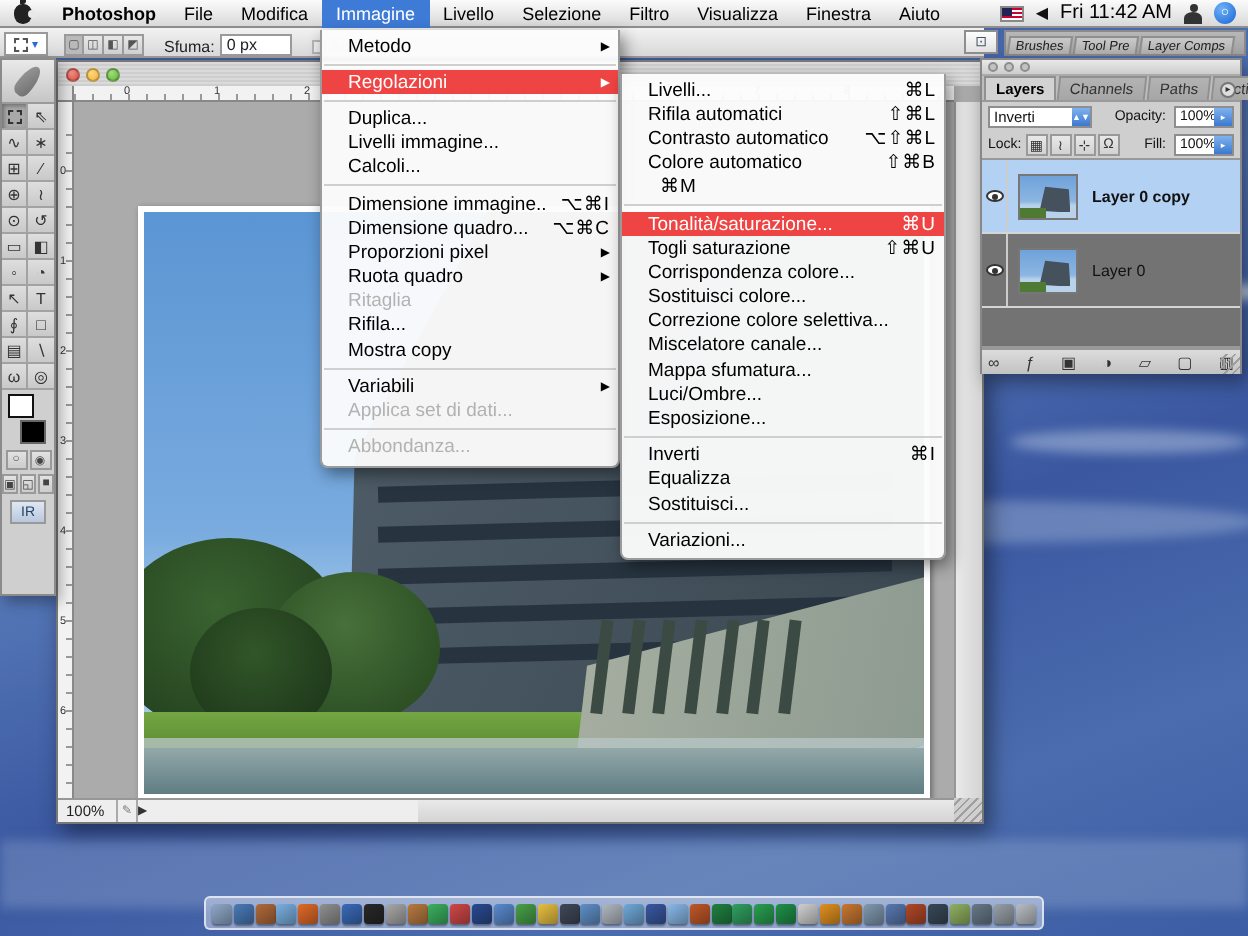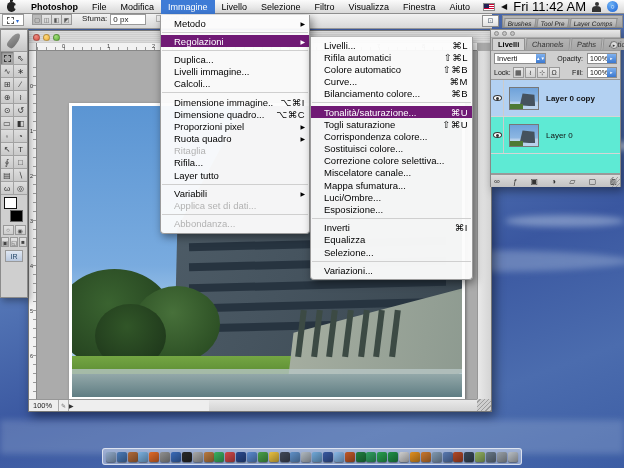--- a/index.html
+++ b/index.html
@@ -16,28 +16,28 @@
   .apple{width:9px;height:10px;background:#222;border-radius:45% 45% 48% 48%;margin:0 8px 0 7px;position:relative}
   .apple:before{content:"";position:absolute;left:3px;top:-3px;width:3px;height:3px;background:#222;border-radius:50% 0}
   .apple:after{content:"";position:absolute;right:-2px;top:3px;width:4px;height:4px;background:#e8e8e8;border-radius:50%}
   .mb-item{padding:1px 7px;height:14px;display:flex;align-items:center}
   .mb-item.bold{font-weight:bold}
   .mb-item.active{background:#3e7bd6;color:#fff}
   #mb-right{margin-left:auto;display:flex;align-items:center;gap:6px;padding-right:6px}
   .flag{width:12px;height:8px;background:repeating-linear-gradient(#c03 0 1px,#fff 1px 2px);position:relative;border:1px solid #888}
   .flag:before{content:"";position:absolute;left:0;top:0;width:5px;height:4px;background:#225}
   .vol{font-size:8px;color:#111}
-  #clock{font-size:13px}
+  #clock{font-size:10px}
   .person{width:9px;height:10px;position:relative}
   .person:before{content:"";position:absolute;left:2.5px;top:0;width:4px;height:4px;background:#333;border-radius:50%}
   .person:after{content:"";position:absolute;left:0;top:4px;width:9px;height:6px;background:#333;border-radius:50% 50% 0 0}
   .spot{width:11px;height:11px;border-radius:50%;background:radial-gradient(circle at 35% 30%,#6db2f5,#1b62d6);display:flex;align-items:center;justify-content:center;color:#fff;font-size:7px}
 
   
-  #optionsbar{position:absolute;left:0;top:14px;width:492px;height:15px;background:linear-gradient(#f2f2f2,#d8d8d8);border-bottom:1px solid #979797;display:flex;align-items:flex-start;font-size:8px;color:#222;z-index:5}
+  #optionsbar{position:absolute;left:0;top:14px;width:492px;height:15px;background:linear-gradient(#f2f2f2,#d8d8d8);border-bottom:1px solid #979797;display:flex;align-items:flex-end;font-size:8px;color:#222;z-index:5}
   .tool-preset{width:22px;height:12px;margin-left:2px;border:1px solid #9a9a9a;background:#fff;display:flex;align-items:center;justify-content:center;gap:2px}
   .tp-box{width:7px;height:7px;border:1px dashed #555}
   .tp-arr{color:#2a6ad4;font-size:6px}
   .mode-group{display:flex;margin-left:8px}
   .mode-btn{width:10px;height:11px;border:1px solid #9a9a9a;border-left:none;background:linear-gradient(#e8e8e8,#cfcfcf);font-size:6px;color:#555;display:flex;align-items:center;justify-content:center}
   .mode-btn:first-child{border-left:1px solid #9a9a9a;background:#b9b9b9}
   #feather-label{margin-left:10px}
   #feather-input{width:36px;height:11px;border:1px solid #9a9a9a;background:#fff;font-size:8px;padding:0 2px;display:flex;align-items:center;margin-left:3px}
   #aa-wrap{margin-left:10px;color:#aaa;display:flex;align-items:center;gap:2px}
   .cb{width:7px;height:7px;border:1px solid #b5b5b5;background:#eee}
@@ -96,41 +96,41 @@
   #pave2{left:0;top:90.5%;width:100%;height:2%;background:#b7c6c4;opacity:.8}
 
   
   .menu-panel{position:absolute;background:rgba(252,252,252,.96);border:1px solid #9b9b9b;border-top:none;box-shadow:2px 3px 8px rgba(0,0,0,.45);border-radius:0 0 4px 4px;padding:2px 0 3px;z-index:50;font-size:9.5px;color:#000}
   #img-menu{left:160px;top:15px;width:150px}
   #adj-menu{left:310px;top:37px;width:163px}
   .menu-item{height:12.2px;display:flex;align-items:center;padding:0 4px 0 13px;white-space:nowrap}
   .menu-item .ml{flex:1;overflow:hidden}
   .menu-item .ms{margin-left:6px;letter-spacing:.5px}
   .menu-item .marr{font-size:6px;margin-left:4px}
-  .menu-item.hl{background:#701a75;color:#fff}
+  .menu-item.hl{background:#ef4444;color:#fff}
   .menu-item.dis{color:#b2b2b2}
   .menu-sep{height:1px;background:#cfcfcf;margin:2.5px 1px}
 
   
   #layerswin{position:absolute;left:490px;top:29px;width:131px;height:158px;background:#cfcfcf;border:1px solid #888;box-shadow:3px 4px 9px rgba(0,0,0,.4);z-index:7;font-size:8px;color:#111}
   #lw-title{height:8px;background:linear-gradient(#e8e8e8,#cdcdcd);border-bottom:1px solid #aaa;display:flex;align-items:center;gap:3px;padding-left:3px}
   .lw-dot{width:5px;height:5px;border-radius:50%;background:#c2c2c2;border:1px solid #8e8e8e}
   #lw-tabs{height:13px;display:flex;align-items:flex-end;background:#bdbdbd;border-bottom:1px solid #9a9a9a;position:relative}
   .lw-tab{font-size:7.5px;padding:1px 5px 1px;border:1px solid #909090;border-bottom:none;background:linear-gradient(#b3b3b3,#a6a6a6);color:#333;transform:skewX(-6deg);margin-left:1px;white-space:nowrap}
   .lw-tab.active{background:#d2d2d2;font-weight:bold;transform:none;color:#000}
   #pal-menu-btn{position:absolute;right:2px;top:3px;width:8px;height:8px;border-radius:50%;border:1px solid #777;background:#ddd;font-size:5px;display:flex;align-items:center;justify-content:center;color:#333}
   #lw-ctrl{height:15px;display:flex;align-items:center;padding:0 3px;gap:2px}
   #blend{width:52px;height:11px;background:#fff;border:1px solid #8e8e8e;display:flex;align-items:center;font-size:7.5px;padding-left:2px;position:relative}
   .stepper{position:absolute;right:0;top:0;bottom:0;width:9px;background:linear-gradient(#7fb2ef,#3b78d0);color:#fff;font-size:4.5px;display:flex;flex-direction:column;align-items:center;justify-content:center;line-height:3px}
   #opacity-lbl,#lock-lbl,#fill-lbl{font-size:7px;margin-left:auto}
   #lock-lbl{margin-left:0}
   .valbox{width:30px;height:11px;background:#fff;border:1px solid #8e8e8e;font-size:7px;display:flex;align-items:center;padding-left:2px;position:relative;margin-left:2px}
   #lw-lock{height:13px;display:flex;align-items:center;padding:0 3px;gap:2px}
   .lock-ico{width:11px;height:11px;border:1px solid #999;background:linear-gradient(#e8e8e8,#d2d2d2);font-size:7px;display:flex;align-items:center;justify-content:center;color:#333}
-  #lw-list{background:#5eead4;border-top:1px solid #999;border-bottom:1px solid #999;height:95px}
+  #lw-list{background:#737373;border-top:1px solid #999;border-bottom:1px solid #999;height:95px}
   .lrow{height:37px;display:flex;align-items:center;border-bottom:1px solid #d5d5d5}
   .lrow.sel{background:#b3d1f2}
   .eyecol{width:13px;height:100%;border-right:1px solid #ccc;display:flex;align-items:center;justify-content:center}
   .eye{width:9px;height:6px;border:1px solid #333;border-radius:50%;position:relative;background:#fff}
   .eye:before{content:"";position:absolute;left:2.5px;top:1px;width:3px;height:3px;background:#333;border-radius:50%}
   .thumb{width:30px;height:23px;border:1px solid #777;margin-left:5px;position:relative;overflow:hidden;background:linear-gradient(#6fa2da 0%,#8cb6e2 60%,#b9d2ec 70%)}
   .thumb:before{content:"";position:absolute;left:35%;top:28%;width:55%;height:62%;background:#45525e;clip-path:polygon(18% 0,95% 10%,100% 100%,0 92%)}
   .thumb:after{content:"";position:absolute;left:0;bottom:0;width:45%;height:22%;background:#4e7a33}
   .lname{margin-left:7px;font-size:8px}
   .lrow.sel .lname{font-weight:bold}
@@ -345,21 +345,21 @@
       <span class="ml">Ruota quadro</span>
       <span class="marr">▶</span>
     </div>
     <div class="menu-item dis">
       <span class="ml">Ritaglia</span>
     </div>
     <div class="menu-item">
       <span class="ml">Rifila...</span>
     </div>
     <div class="menu-item">
-      <span class="ml">Layer tutto</span>
+      <span class="ml">Mostra copy</span>
     </div>
     <div class="menu-sep"></div>
     <div class="menu-item">
       <span class="ml">Variabili</span>
       <span class="marr">▶</span>
     </div>
     <div class="menu-item dis">
       <span class="ml">Applica set di dati...</span>
     </div>
     <div class="menu-sep"></div>
@@ -370,30 +370,29 @@
 <div class="menu-panel" id="adj-menu">
     <div class="menu-item">
       <span class="ml">Livelli...</span>
       <span class="ms">⌘L</span>
     </div>
     <div class="menu-item">
       <span class="ml">Rifila automatici</span>
       <span class="ms">⇧⌘L</span>
     </div>
     <div class="menu-item">
+      <span class="ml">Contrasto automatico</span>
+      <span class="ms">⌥⇧⌘L</span>
+    </div>
+    <div class="menu-item">
       <span class="ml">Colore automatico</span>
       <span class="ms">⇧⌘B</span>
     </div>
     <div class="menu-item">
-      <span class="ml">Curve...</span>
       <span class="ms">⌘M</span>
-    </div>
-    <div class="menu-item">
-      <span class="ml">Bilanciamento colore...</span>
-      <span class="ms">⌘B</span>
     </div>
     <div class="menu-sep"></div>
     <div class="menu-item hl">
       <span class="ml">Tonalità/saturazione...</span>
       <span class="ms">⌘U</span>
     </div>
     <div class="menu-item">
       <span class="ml">Togli saturazione</span>
       <span class="ms">⇧⌘U</span>
     </div>
@@ -420,36 +419,36 @@
     </div>
     <div class="menu-sep"></div>
     <div class="menu-item">
       <span class="ml">Inverti</span>
       <span class="ms">⌘I</span>
     </div>
     <div class="menu-item">
       <span class="ml">Equalizza</span>
     </div>
     <div class="menu-item">
-      <span class="ml">Selezione...</span>
+      <span class="ml">Sostituisci...</span>
     </div>
     <div class="menu-sep"></div>
     <div class="menu-item">
       <span class="ml">Variazioni...</span>
     </div>
   </div>
 
 <div id="layerswin">
   <div id="lw-title">
     <div class="lw-dot"></div>
     <div class="lw-dot"></div>
     <div class="lw-dot"></div>
   </div>
   <div id="lw-tabs">
-    <span class="lw-tab active">Livelli</span>
+    <span class="lw-tab active">Layers</span>
       <span class="lw-tab">Channels</span>
       <span class="lw-tab">Paths</span>
       <span class="lw-tab">Actions</span>
       <span id="pal-menu-btn">▸</span>
   </div>
   <div id="lw-ctrl">
     <div id="blend">
         <span>Inverti</span>
         <span class="stepper">▲▼</span>
       </div>

